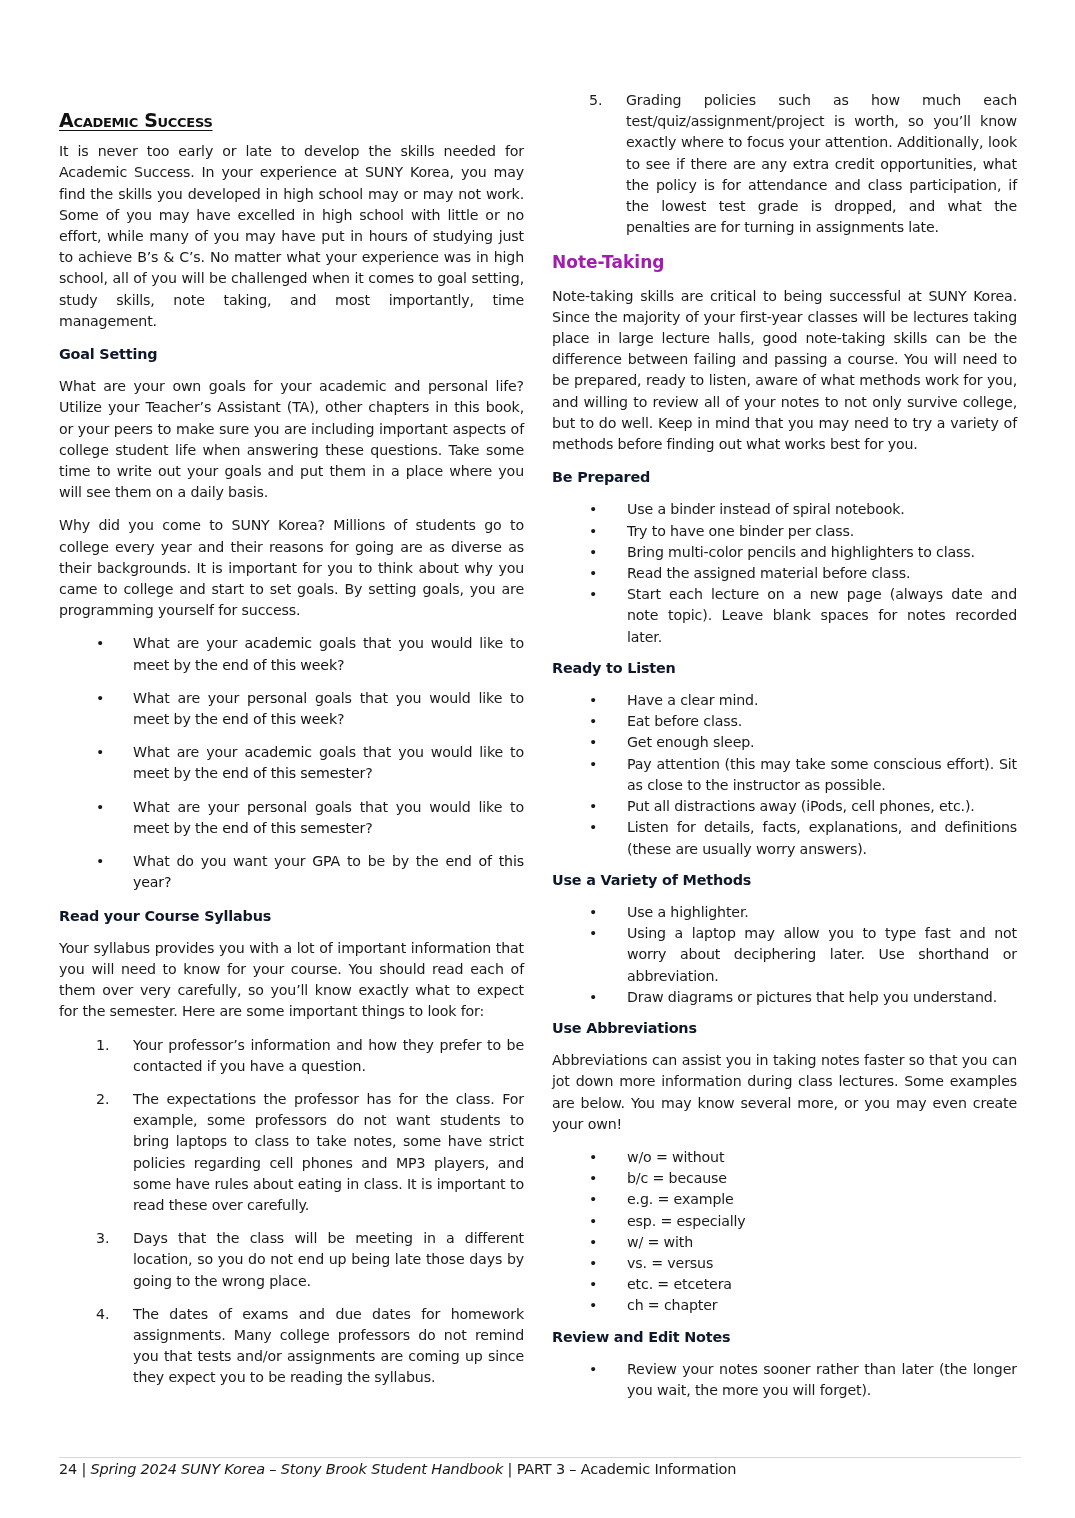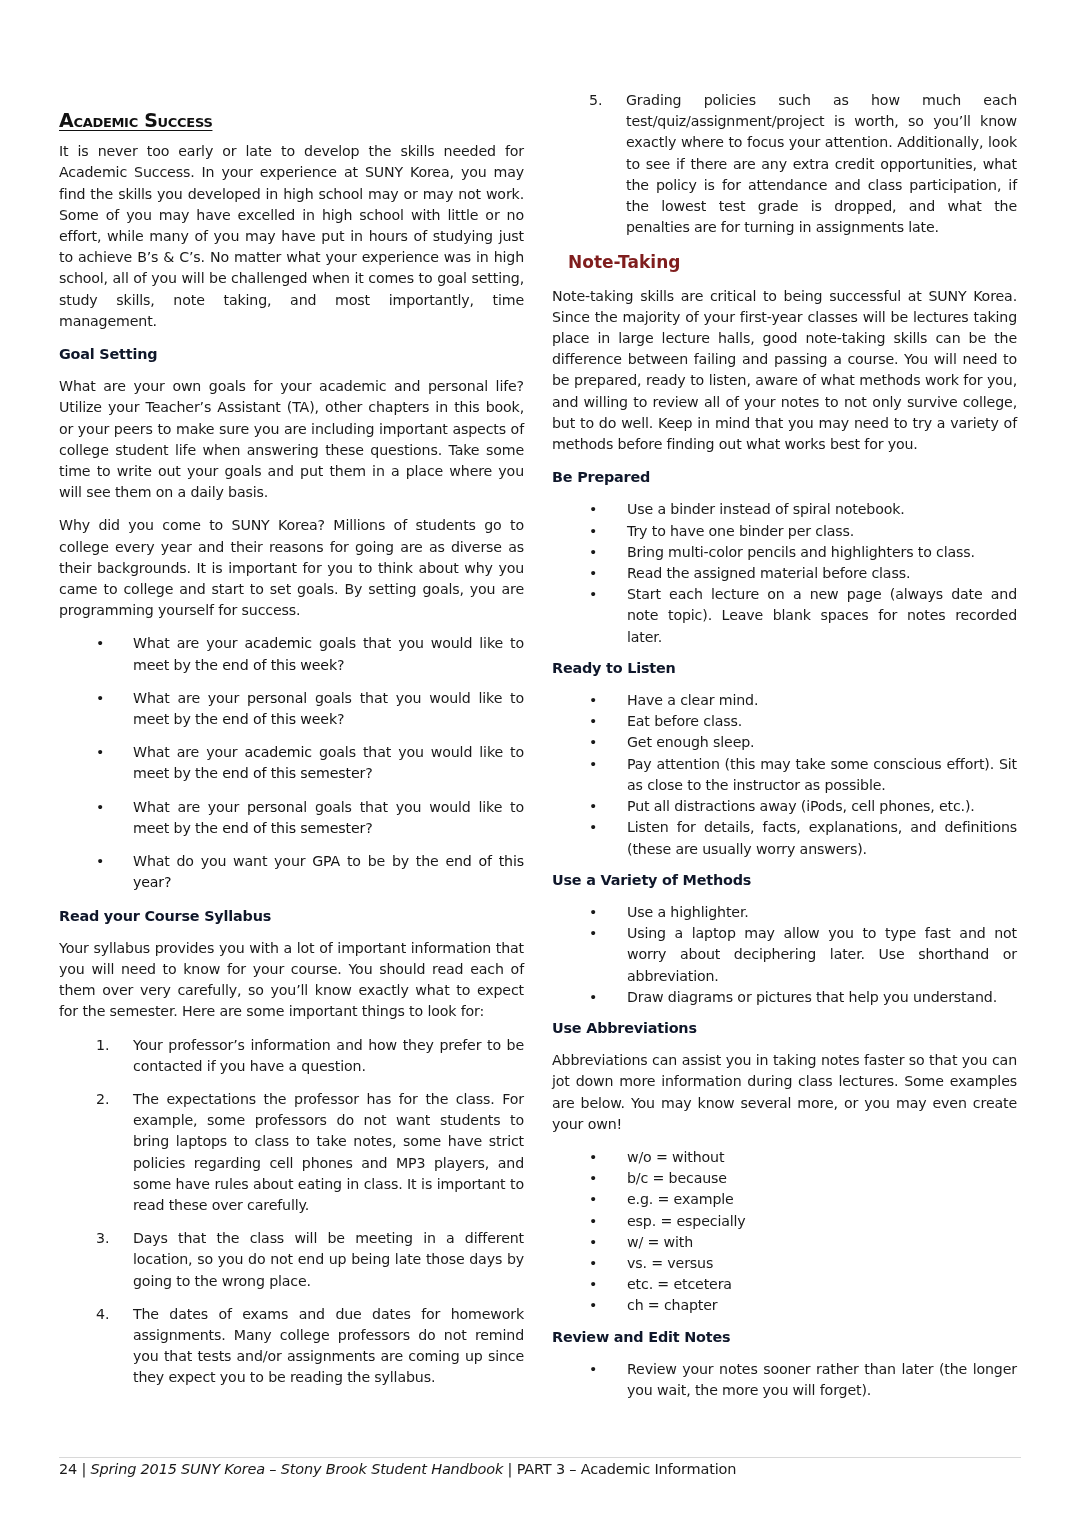--- a/index.html
+++ b/index.html
@@ -9,21 +9,21 @@
   }
   .col { position: absolute; top: 90px; width: 465px; font-size: 14.2px; line-height: 21.2px; }
   .col.left { left: 59px; }
   .col.right { left: 552px; top: 90px; }
   p { margin: 0 0 12px 0; text-align: justify; letter-spacing: -0.15px; }
   .title {
     font-family: "DejaVu Sans", sans-serif; font-weight: bold; font-size: 19px;
     text-decoration: underline; text-underline-offset: 3px; margin: 20px 0 10px 0; color: #111;
     font-variant: small-caps; letter-spacing: -0.3px;
   }
-  .h2 { font-weight: bold; font-size: 17px; color: #7f1d1d; margin: 14px 0 12px 16px; }
+  .h2 { font-weight: bold; font-size: 17px; color: #a21caf; margin: 14px 0 12px 0; }
   .h3 { font-weight: bold; font-size: 14.4px; color: #0f172a; margin: 10px 0 11px 0; letter-spacing: -0.2px; }
   ul.spaced, ol.spaced { list-style: none; margin: 0 0 6px 0; padding: 0; }
   ul.spaced li, ol.spaced li { position: relative; padding-left: 74px; margin-bottom: 12px; text-align: justify; letter-spacing: -0.15px; }
   ul.tight { list-style: none; margin: 0 0 8px 0; padding: 0; }
   ul.tight li { position: relative; padding-left: 75px; margin: 0; text-align: justify; letter-spacing: -0.15px; }
   .bullet { position: absolute; left: 37px; top: 0; }
   .num { position: absolute; left: 37px; top: 0; }
   b { font-weight: normal; color: #111; }
   .footer-rule { position: absolute; left: 59px; width: 962px; top: 1457px; height: 1px; background: #d8d8d8; }
   .footer { position: absolute; left: 59px; top: 1461px; font-size: 14.5px; color: #1a1a1a; letter-spacing: -0.2px; }
@@ -109,16 +109,16 @@
   <div class="h3">Review and Edit Notes</div>
   <ul class="tight">
     <li><span class="bullet">•</span><span>Review your notes sooner rather than later (the longer you wait, the more you will forget).</span></li>
   </ul>
 </div>
 
 <div class="footer-rule"></div>
 <div class="footer">
   <span>24</span>
   <span>|</span>
-  <i>Spring 2015 SUNY Korea – Stony Brook Student Handbook</i>
+  <i>Spring 2024 SUNY Korea – Stony Brook Student Handbook</i>
   <span>|</span>
   <span>PART 3 – Academic Information</span>
 </div>
 
 </body></html>

